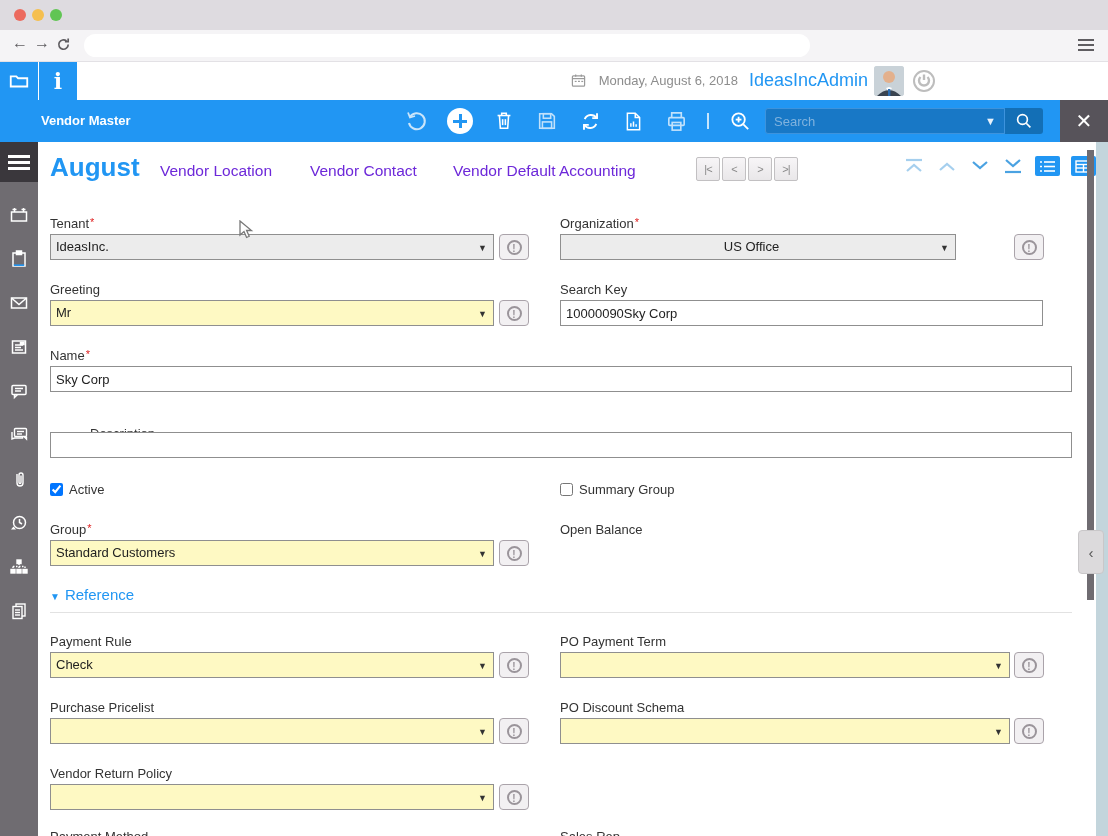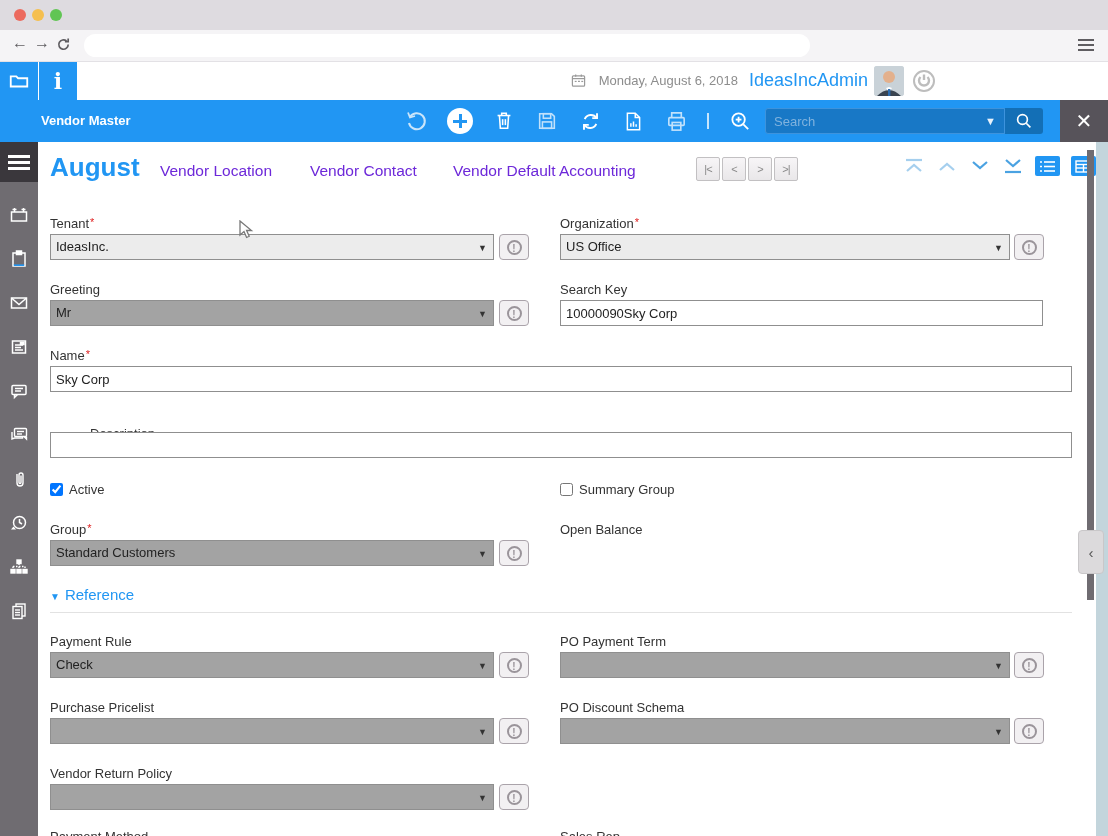--- a/index.html
+++ b/index.html
@@ -65,21 +65,21 @@
   .tab2 { left:122px; } .tab3 { left:272px; } .tab4 { left:415px; }
   .recnav { position:absolute; left:658px; top:15px; display:flex; gap:2px; }
   .recnav button { width:24px; height:24px; border:1px solid #c2c0c2; background:linear-gradient(#f7f5f7,#e9e7e9); color:#8a8a8a; font-size:11px; letter-spacing:-1px; cursor:pointer; border-radius:2px; }
   .strip-right { position:absolute; right:12px; top:14px; display:flex; align-items:center; gap:11px; }
   .vtoggle { width:25px; height:20px; background:#2196f3; border-radius:2px; display:flex; align-items:center; justify-content:center; cursor:pointer; }
 
   
   .formarea { position:absolute; top:58px; left:0; right:0; bottom:0; overflow:hidden; }
   .flabel { position:absolute; font-size:13px; color:#333; white-space:nowrap; }
   .flabel .req { color:#e02020; font-size:11px; vertical-align:top; margin-left:1px; }
-  .combo { position:absolute; height:26px; border:1px solid #8f8f8f; background:#a3a3a3; font-size:13px; color:#222; line-height:24px; padding:0 18px 0 5px; cursor:pointer; }
+  .combo { position:absolute; height:26px; border:1px solid #8f8f8f; background:#fef9c3; font-size:13px; color:#222; line-height:24px; padding:0 18px 0 5px; cursor:pointer; }
   .combo.ro { background:#ececec; }
   .combo .chev { position:absolute; right:6px; top:1px; font-size:9px; color:#333; }
   .infobtn { position:absolute; width:30px; height:26px; border:1px solid #aaa3aa; border-radius:4px; background:#f2f0f2; display:flex; align-items:center; justify-content:center; cursor:pointer; }
   .infobtn .circ { width:15px; height:15px; border:2px solid #9a949a; border-radius:50%; color:#9a949a; font-size:10px; font-weight:bold; text-align:center; line-height:14px; }
   .tinput { position:absolute; height:26px; border:1px solid #8f8f8f; background:#fff; font-size:13px; color:#222; padding:0 5px; font-family:inherit; }
   .chkrow { position:absolute; display:flex; align-items:center; gap:6px; font-size:13px; color:#333; }
   .chkrow input { width:13px; height:13px; cursor:pointer; }
   .section-hdr { position:absolute; font-size:15px; color:#2196f3; cursor:pointer; }
   .section-hdr .tri { font-size:10px; margin-right:5px; color:#2196f3; }
   .section-line { position:absolute; height:1px; background:#e2e2e2; }
@@ -374,21 +374,21 @@
 
     <div class="formarea">
 
       <div class="flabel" style="left:12px; top:16px;"><span>Tenant</span><span class="req">*</span></div>
       <div class="combo ro" style="left:12px; top:34px; width:444px;"><span>IdeasInc.</span><span class="chev">▼</span></div>
       <div class="infobtn" style="left:461px; top:34px;">
           <div class="circ">!</div>
         </div>
 
       <div class="flabel" style="left:522px; top:16px;"><span>Organization</span><span class="req">*</span></div>
-      <div class="combo ro" style="left:522px; top:34px; width:450px;"><span>US Office</span><span class="chev">▼</span></div>
+      <div class="combo ro" style="left:522px; top:34px; width:396px;text-align:center;"><span>US Office</span><span class="chev">▼</span></div>
       <div class="infobtn" style="left:976px; top:34px;">
           <div class="circ">!</div>
         </div>
 
       <div class="flabel" style="left:12px; top:82px;">Greeting</div>
       <div class="combo" style="left:12px; top:100px; width:444px;"><span>Mr</span><span class="chev">▼</span></div>
       <div class="infobtn" style="left:461px; top:100px;">
           <div class="circ">!</div>
         </div>
 

